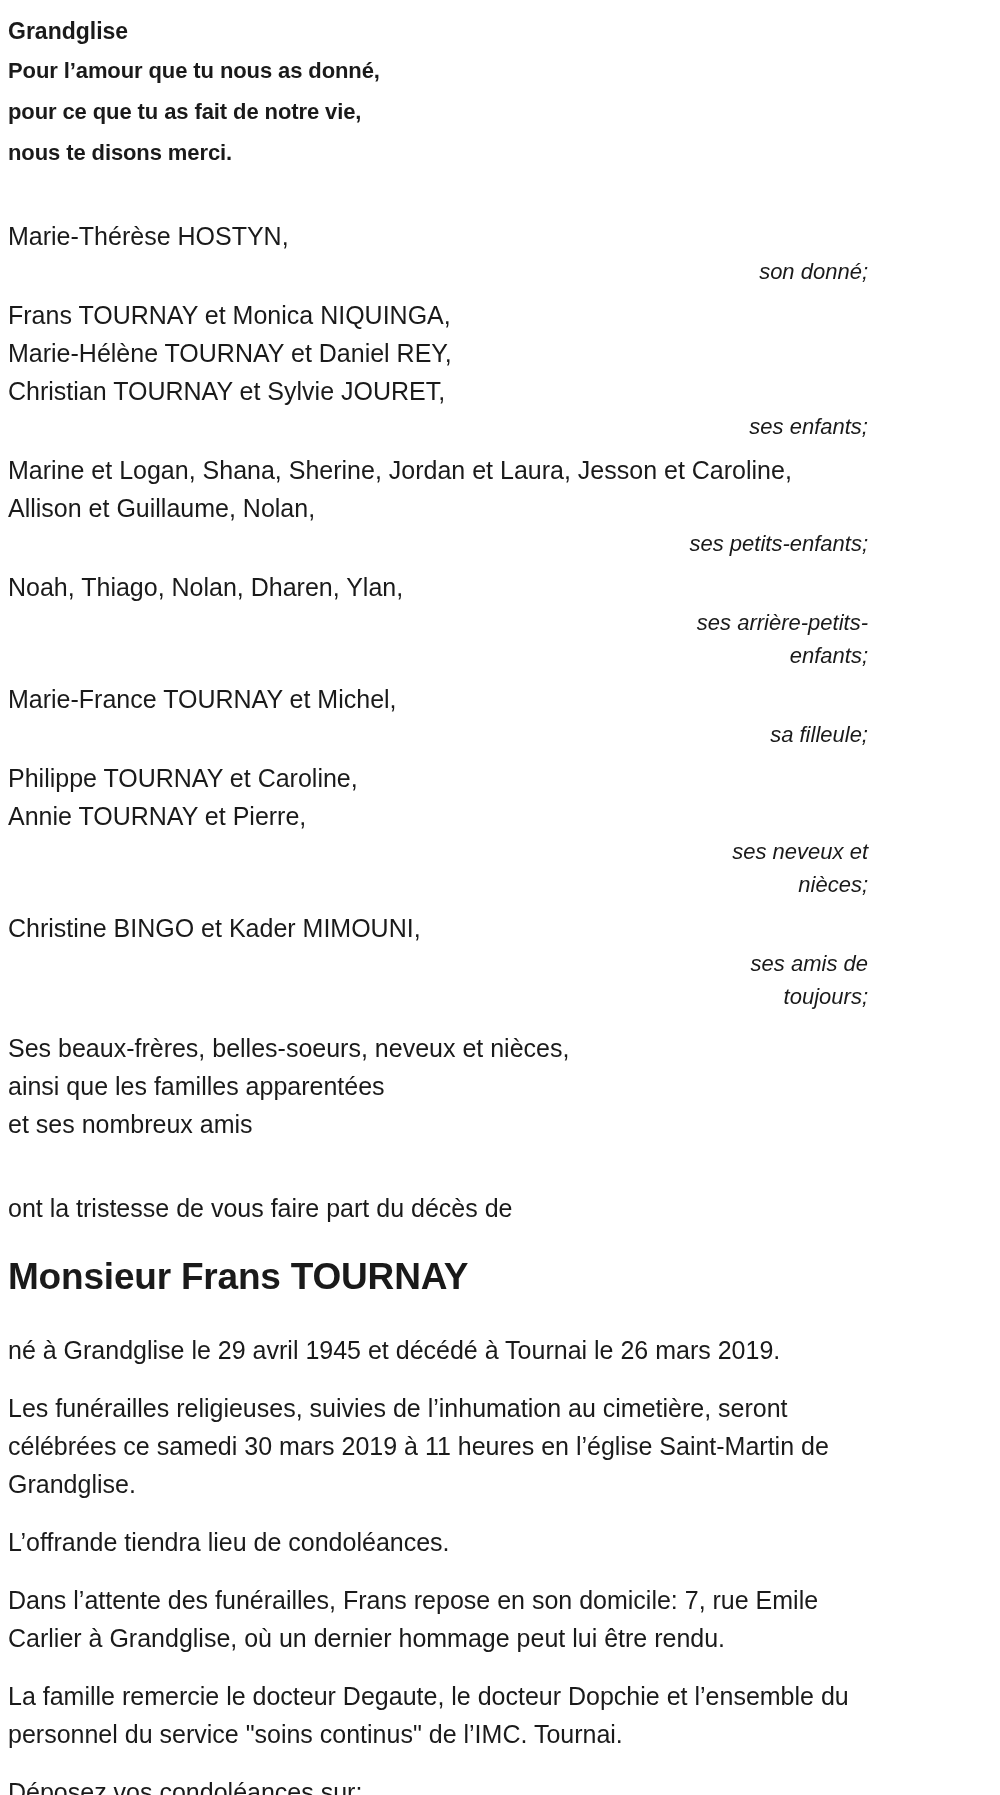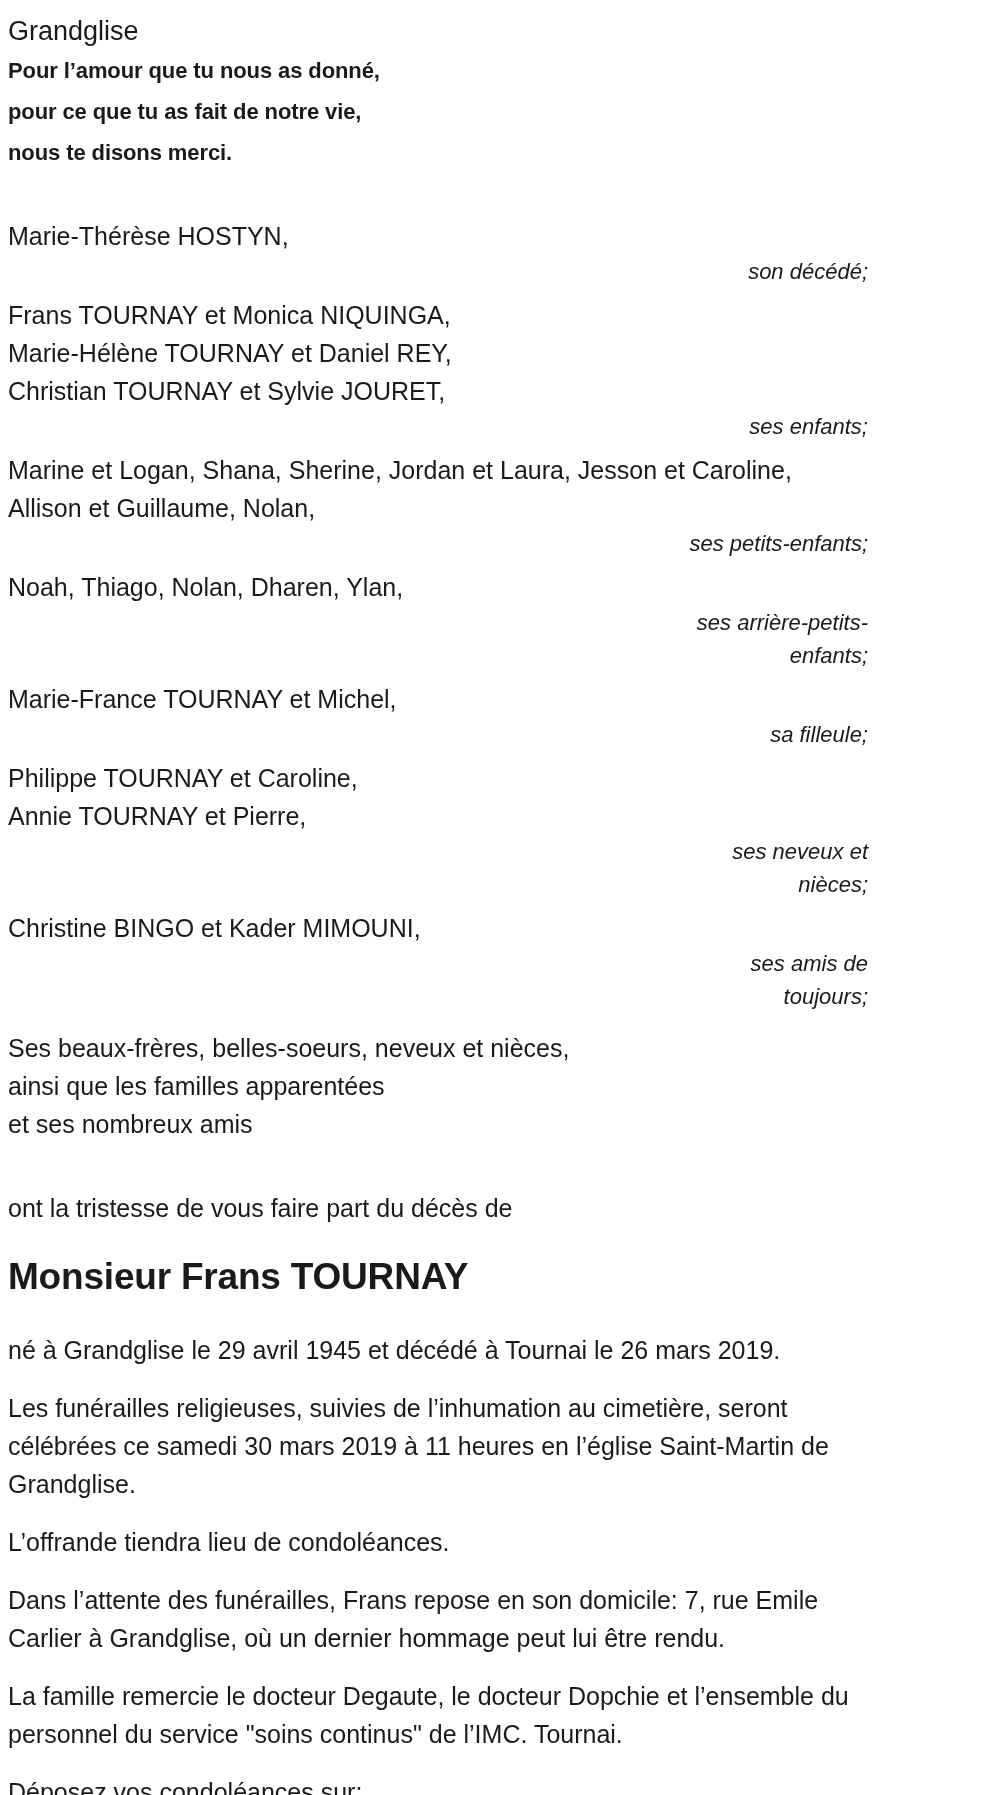--- a/index.html
+++ b/index.html
@@ -16,23 +16,23 @@
   }
 
   .notice {
     box-sizing: border-box;
     width: 1000px;
     padding: 12px 132px 20px 8px;
   }
 
   
   .locality {
-    font-size: 27px;
+    font-size: 23px;
     line-height: 38px;
-    font-weight: 400;
+    font-weight: 700;
     white-space: nowrap;
   }
   .verse {
     font-size: 22px;
     line-height: 41px;
     font-weight: 700;
     letter-spacing: -0.1px;
   }
   .verse-line { white-space: nowrap; }
 
@@ -105,21 +105,21 @@
   </div>
 
   <div class="gap-lg"></div>
 
   <div>
 
     <div class="fam-group">
       <div class="fam-names">
         <div class="fam-name-line">Marie-Thérèse HOSTYN,</div>
       </div>
-      <div class="fam-rel">son décédé;</div>
+      <div class="fam-rel">son donné;</div>
     </div>
 
     <div class="fam-group">
       <div class="fam-names">
         <div class="fam-name-line">Frans TOURNAY et Monica NIQUINGA,</div>
         <div class="fam-name-line">Marie-Hélène TOURNAY et Daniel REY,</div>
         <div class="fam-name-line">Christian TOURNAY et Sylvie JOURET,</div>
       </div>
       <div class="fam-rel">ses enfants;</div>
     </div>

